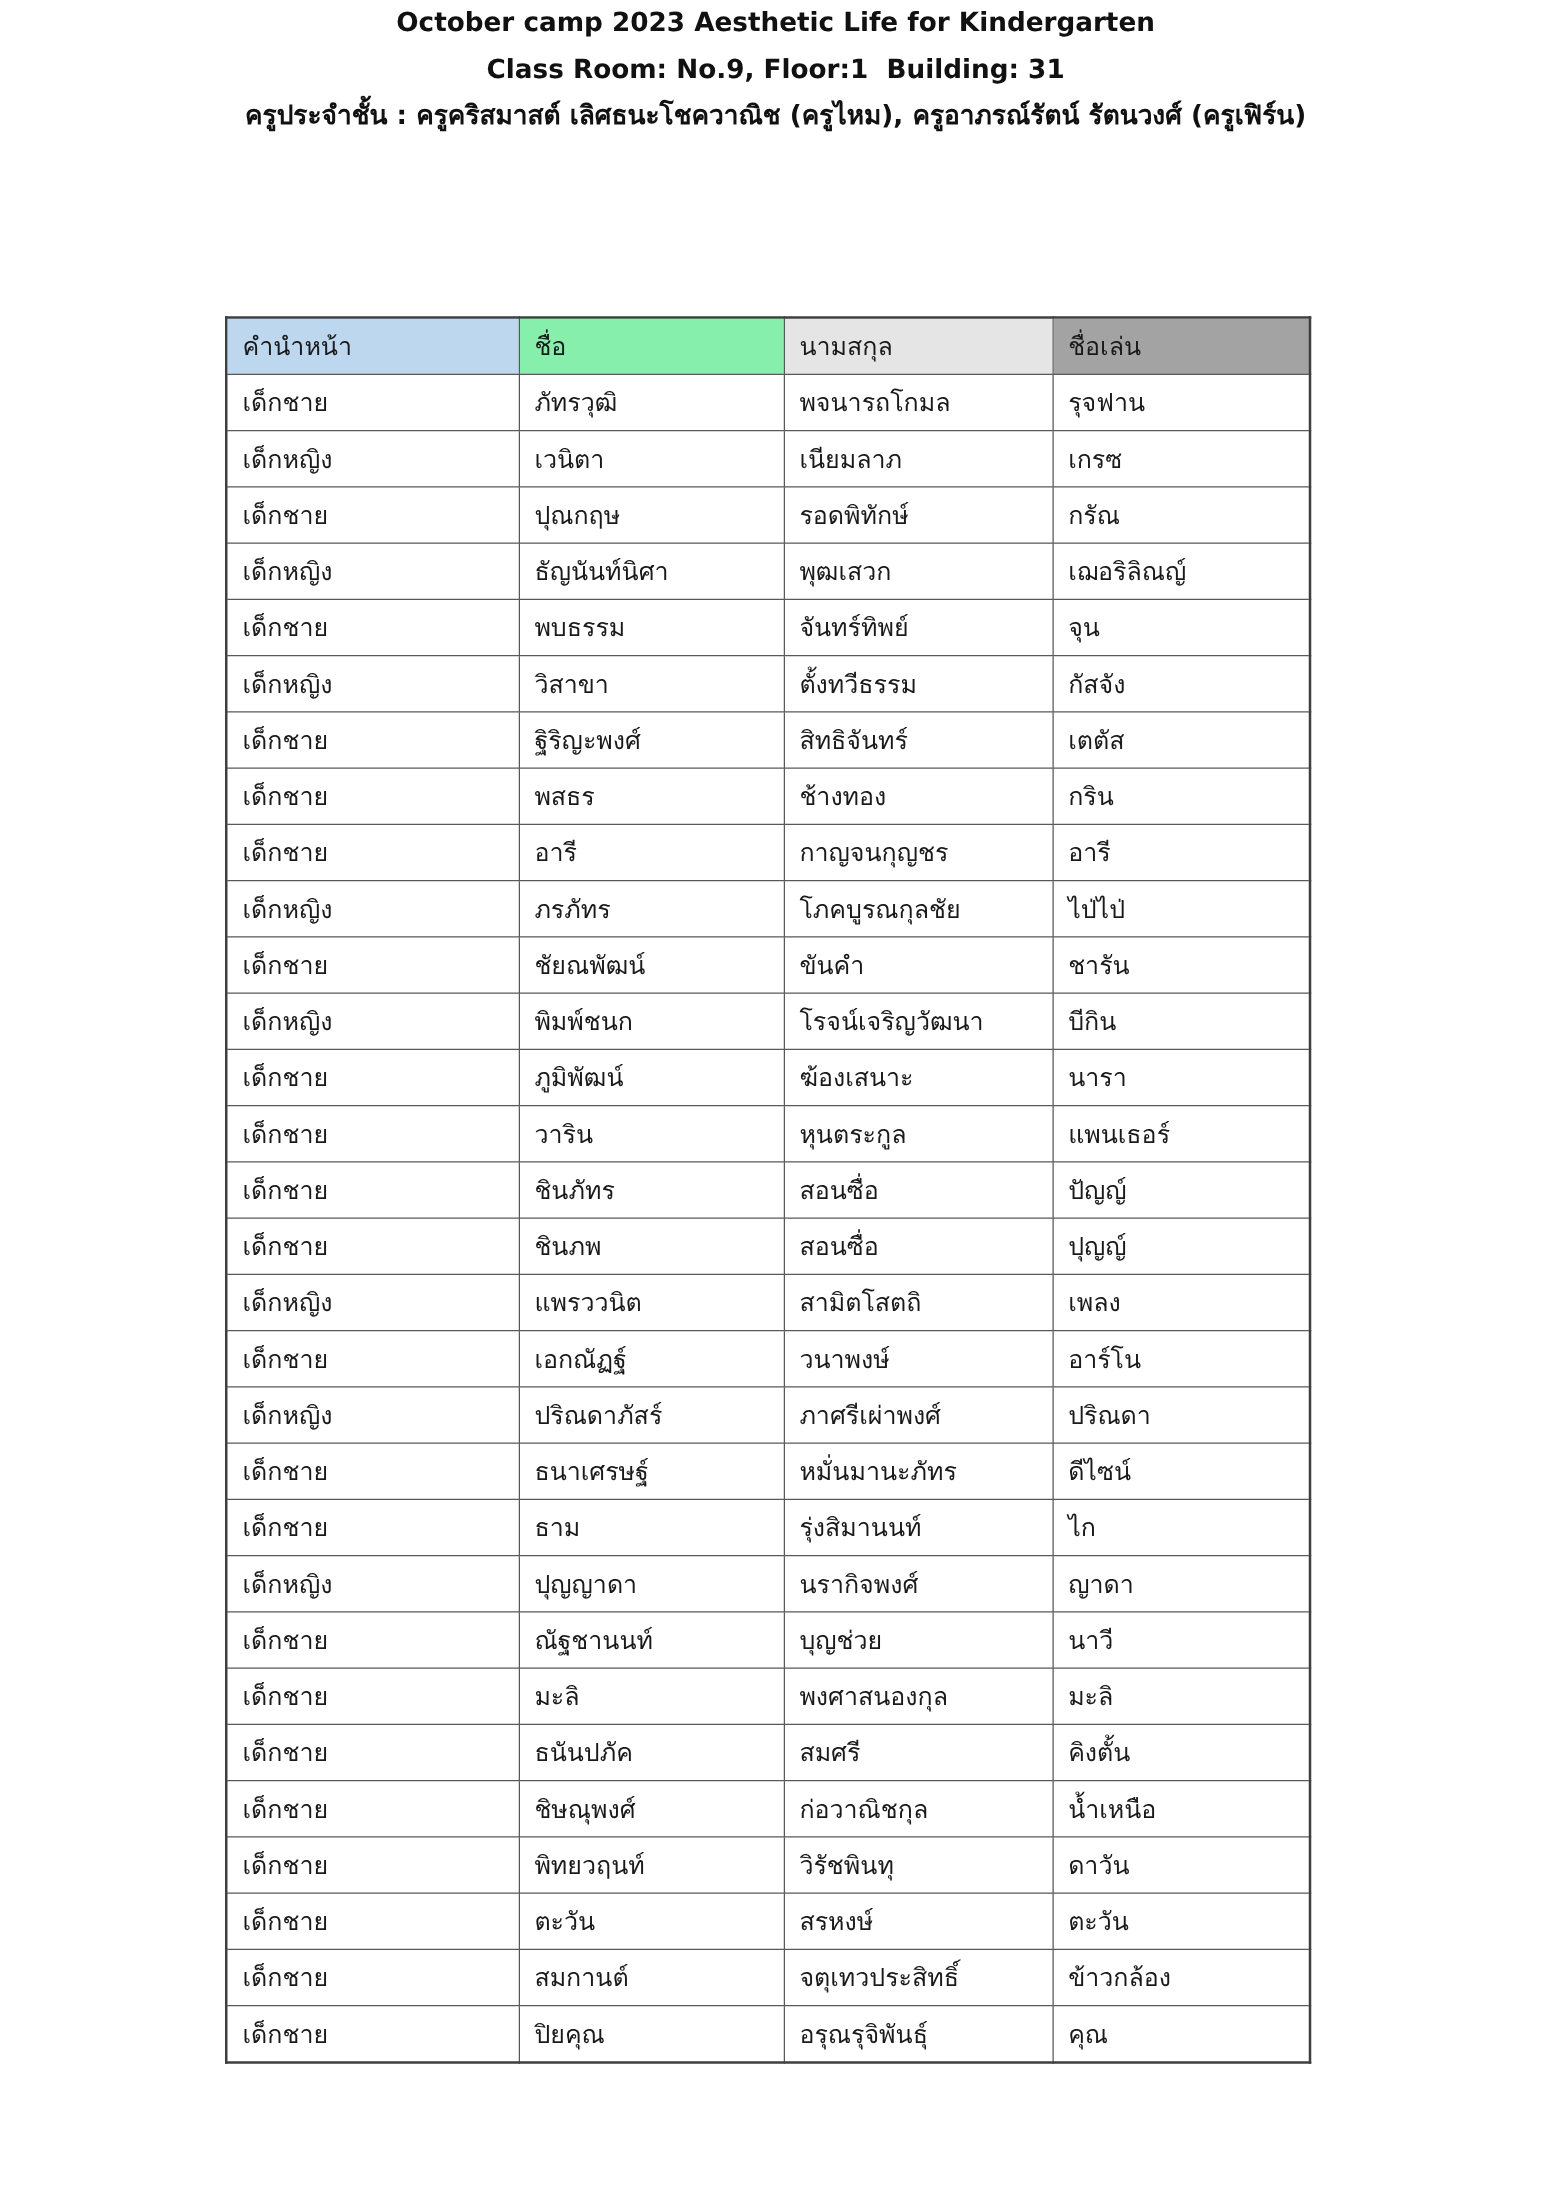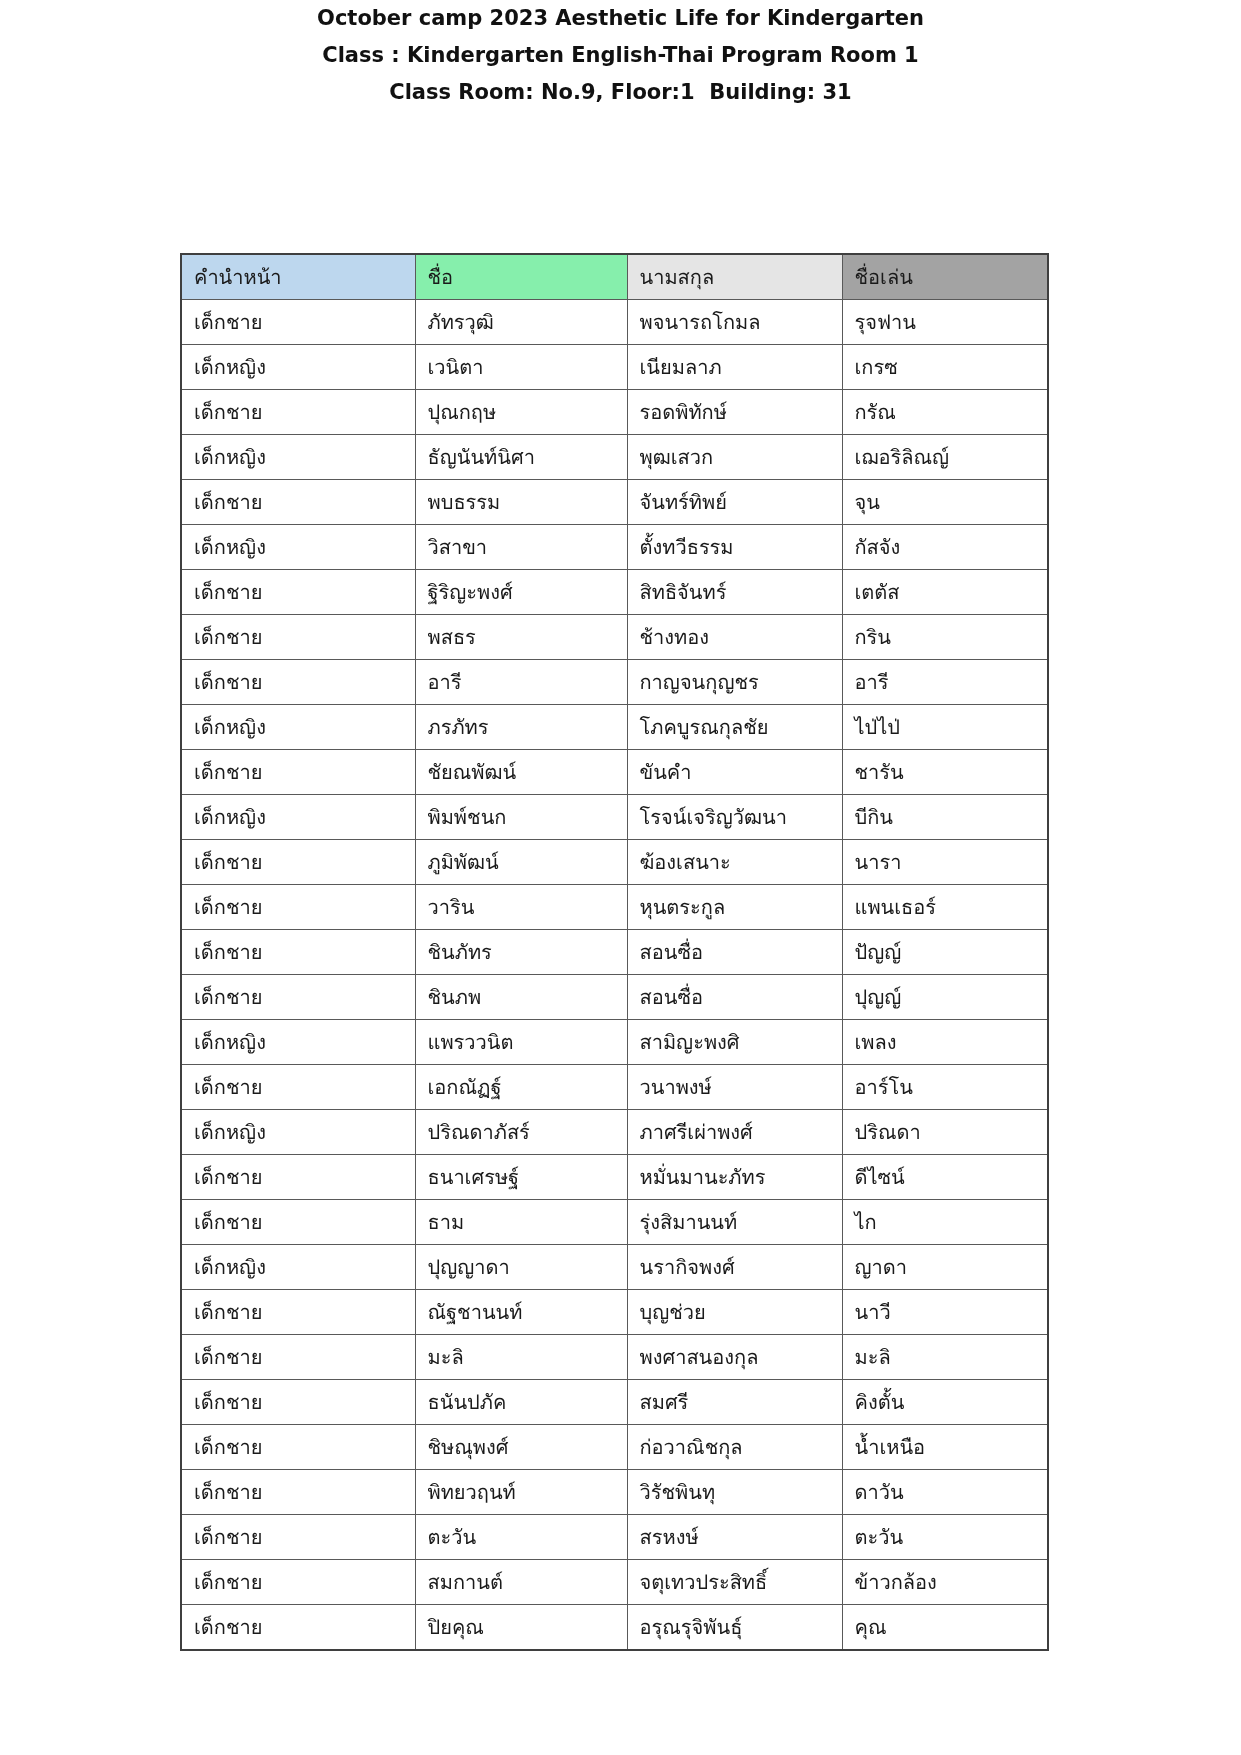--- a/index.html
+++ b/index.html
@@ -56,22 +56,22 @@
   col.c3 { width: 215px; }
   col.c4 { width: 206px; }
 </style>
 </head>
 <body>
 
 <div class="page">
 
   <div class="title-block">
     <div class="title-line">October camp 2023 Aesthetic Life for Kindergarten</div>
-    <div class="title-line">Class : Kindergarten English-Thai Program Room 1</div>
     <div class="title-line">Class Room: No.9, Floor:1  Building: 31</div>
+    <div class="title-line">ครูประจำชั้น : ครูคริสมาสต์ เลิศธนะโชควาณิช (ครูไหม), ครูอาภรณ์รัตน์ รัตนวงศ์ (ครูเฟิร์น)</div>
   </div>
 
   <div class="roster-wrap">
     <table class="roster">
       <colgroup>
         <col class="c1">
           <col class="c2">
           <col class="c3">
           <col class="c4">
       </colgroup>
@@ -176,21 +176,21 @@
   </tr>
           <tr>
     <td>เด็กชาย</td>
     <td>ชินภพ</td>
     <td>สอนซื่อ</td>
     <td>ปุญญ์</td>
   </tr>
           <tr>
     <td>เด็กหญิง</td>
     <td>แพรววนิต</td>
-    <td>สามิญะพงศิ</td>
+    <td>สามิตโสตถิ</td>
     <td>เพลง</td>
   </tr>
           <tr>
     <td>เด็กชาย</td>
     <td>เอกณัฏฐ์</td>
     <td>วนาพงษ์</td>
     <td>อาร์โน</td>
   </tr>
           <tr>
     <td>เด็กหญิง</td>

